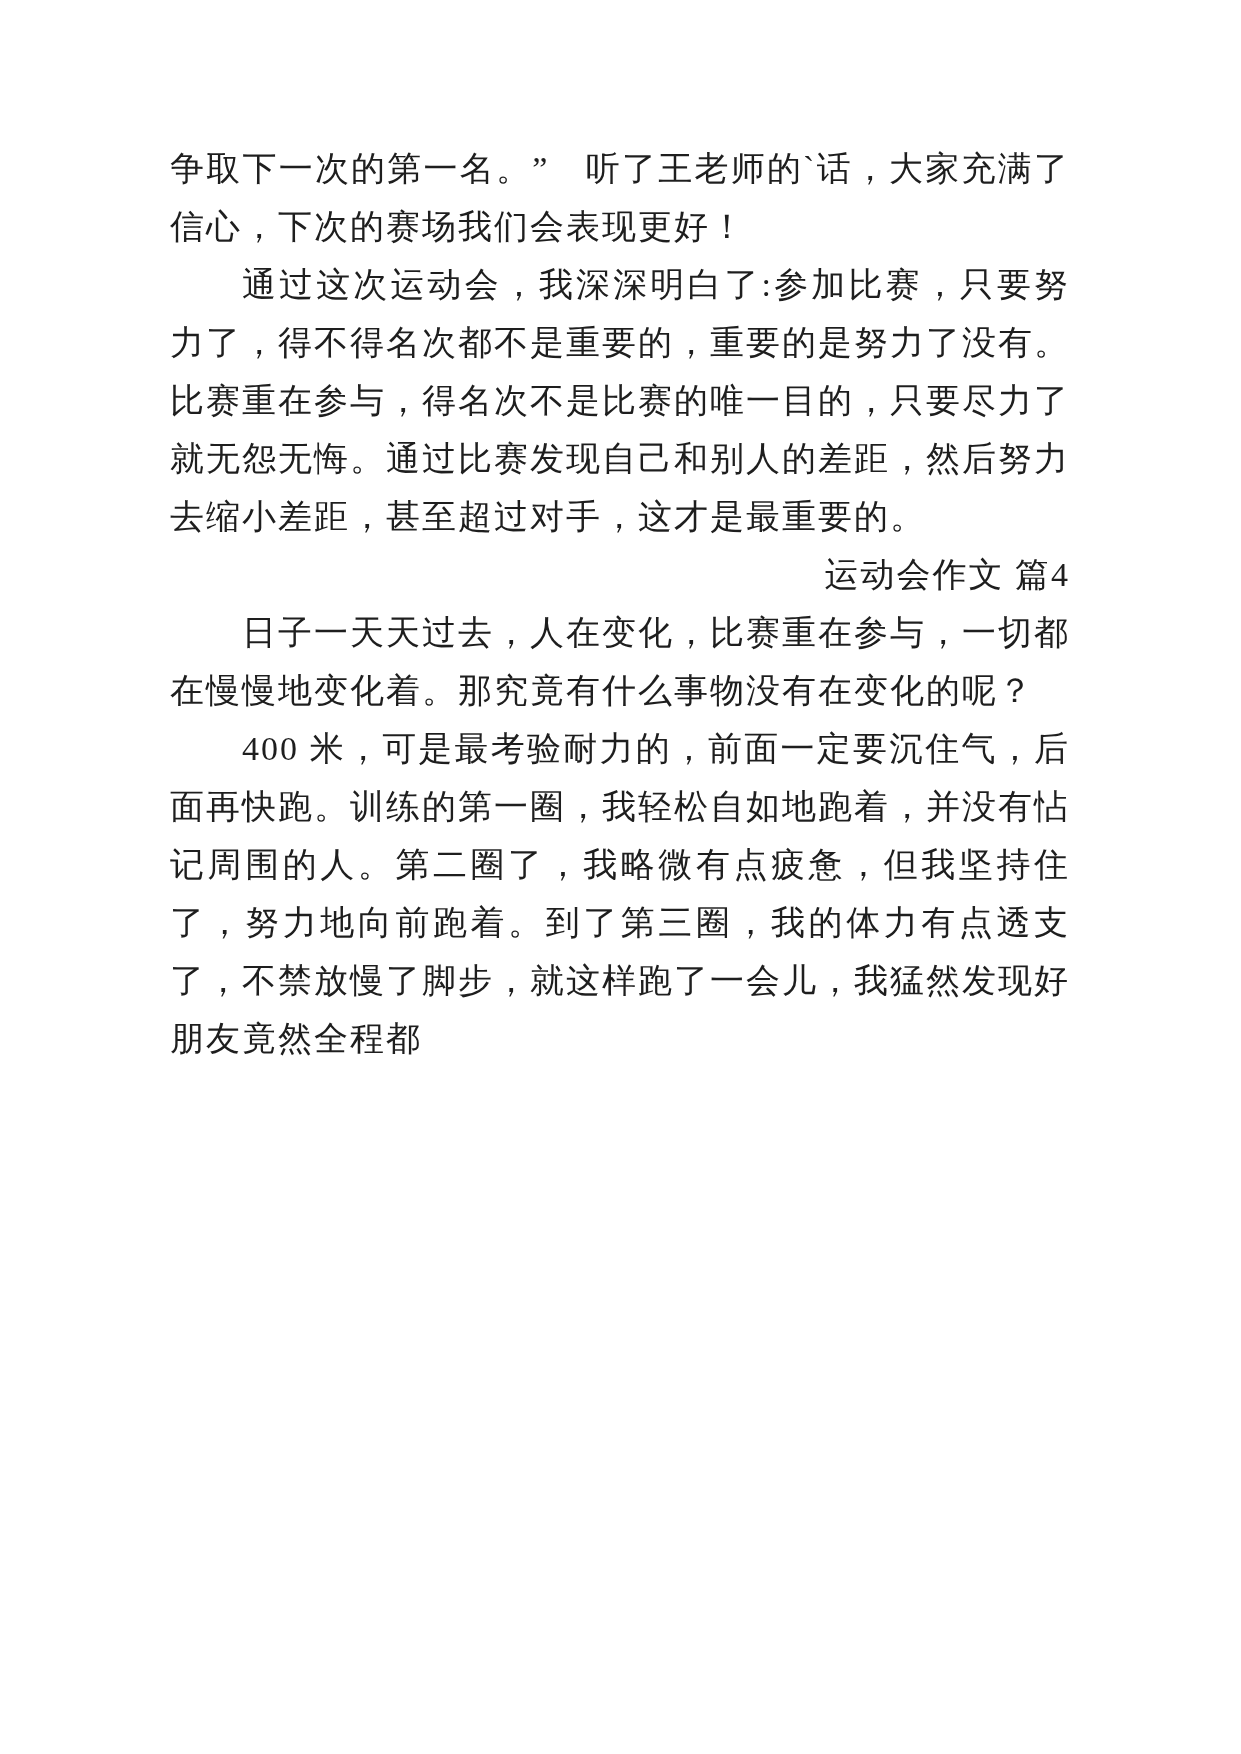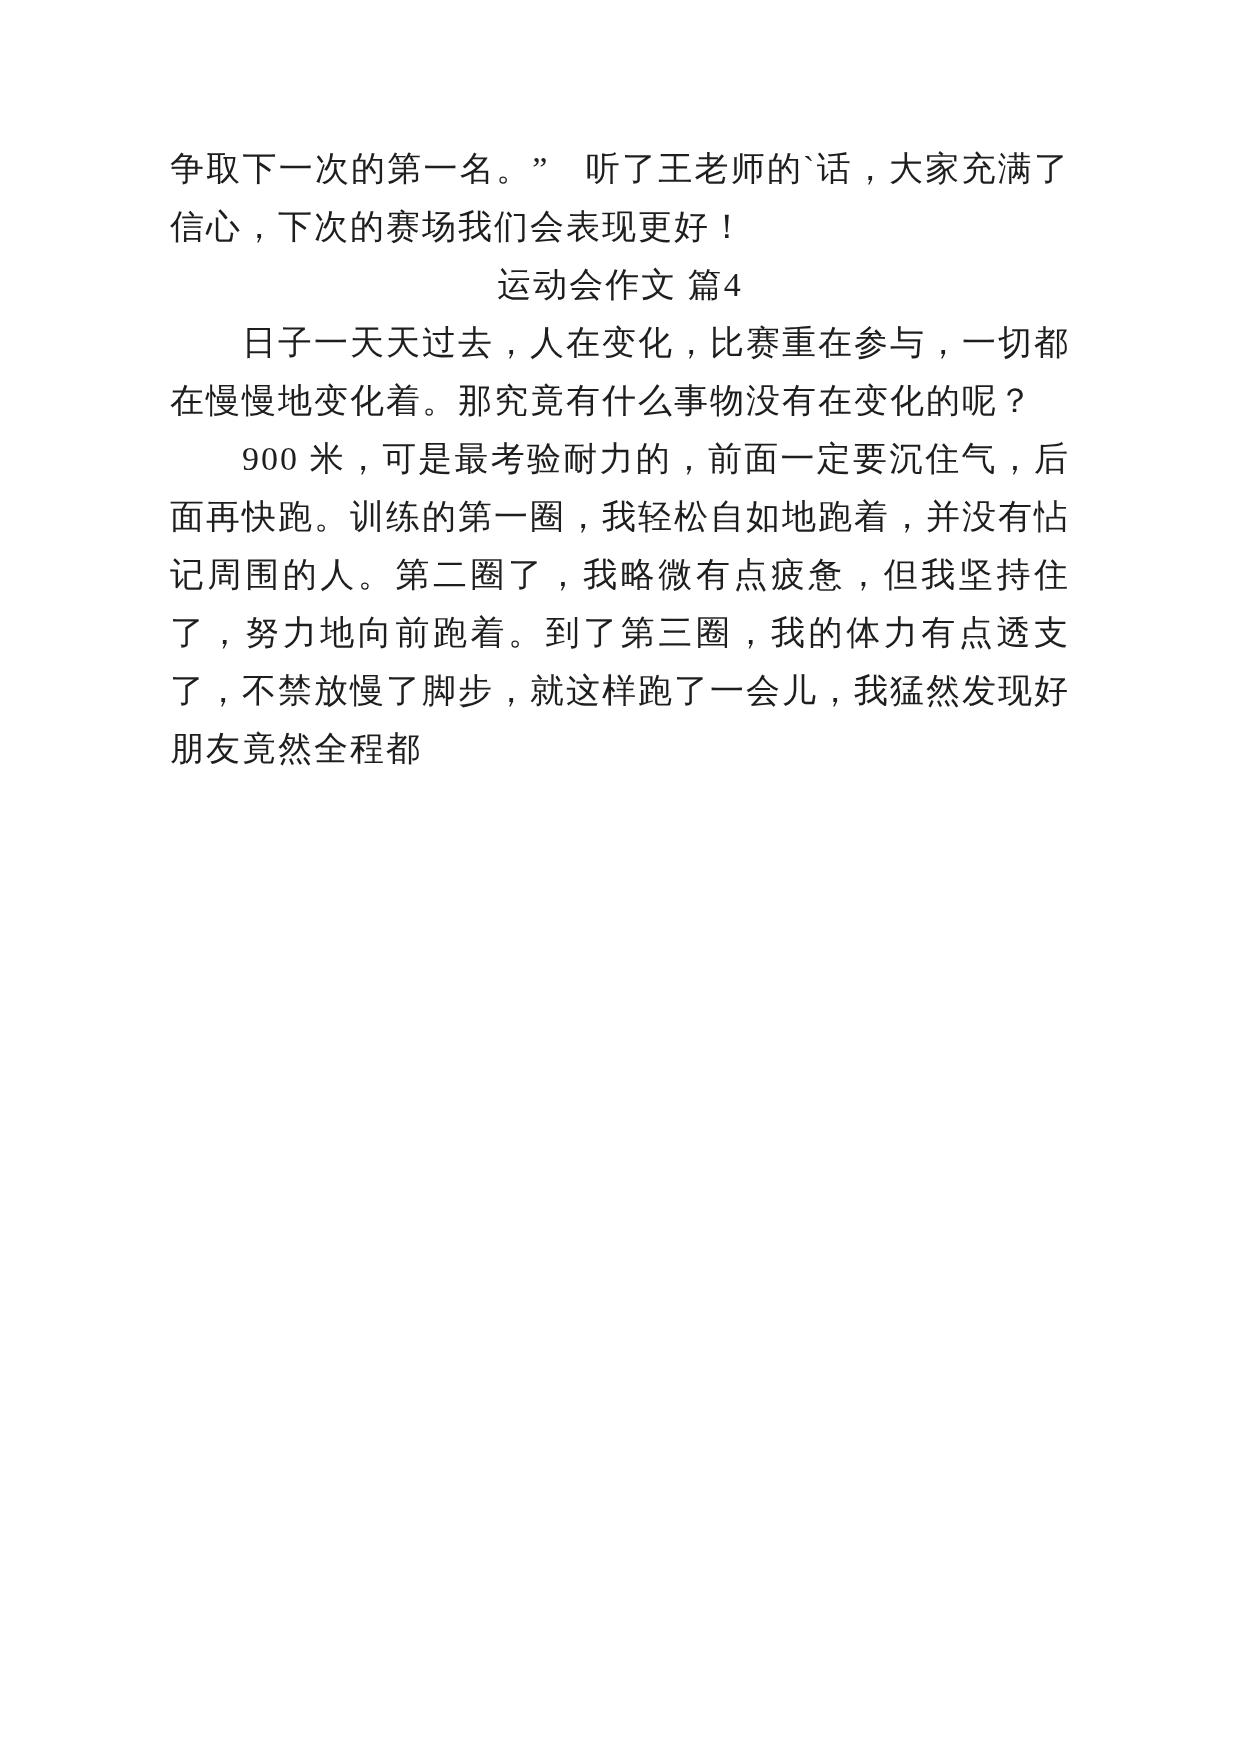--- a/index.html
+++ b/index.html
@@ -28,26 +28,27 @@
     letter-spacing: 2px;
     color: #1e1e1e;
     text-align: justify;
     text-justify: inter-ideograph;
     word-break: break-all;
   }
   .doc-block.indent {
     text-indent: 72px;
   }
   .doc-block.heading {
-    text-align: center;
+    text-align: right;
   }
 </style>
 </head>
 <body>
 
 <main class="page">
   <div id="doc-blocks">
       <p class="doc-block">争取下一次的第一名。”　听了王老师的`话，大家充满了信心，下次的赛场我们会表现更好！</p>
+      <p class="doc-block indent">通过这次运动会，我深深明白了:参加比赛，只要努力了，得不得名次都不是重要的，重要的是努力了没有。比赛重在参与，得名次不是比赛的唯一目的，只要尽力了就无怨无悔。通过比赛发现自己和别人的差距，然后努力去缩小差距，甚至超过对手，这才是最重要的。</p>
       <p class="doc-block heading">运动会作文 篇4</p>
       <p class="doc-block indent">日子一天天过去，人在变化，比赛重在参与，一切都在慢慢地变化着。那究竟有什么事物没有在变化的呢？</p>
-      <p class="doc-block indent">900 米，可是最考验耐力的，前面一定要沉住气，后面再快跑。训练的第一圈，我轻松自如地跑着，并没有怗记周围的人。第二圈了，我略微有点疲惫，但我坚持住了，努力地向前跑着。到了第三圈，我的体力有点透支了，不禁放慢了脚步，就这样跑了一会儿，我猛然发现好朋友竟然全程都</p>
+      <p class="doc-block indent">400 米，可是最考验耐力的，前面一定要沉住气，后面再快跑。训练的第一圈，我轻松自如地跑着，并没有怗记周围的人。第二圈了，我略微有点疲惫，但我坚持住了，努力地向前跑着。到了第三圈，我的体力有点透支了，不禁放慢了脚步，就这样跑了一会儿，我猛然发现好朋友竟然全程都</p>
     </div>
 </main>
 
 </body></html>

